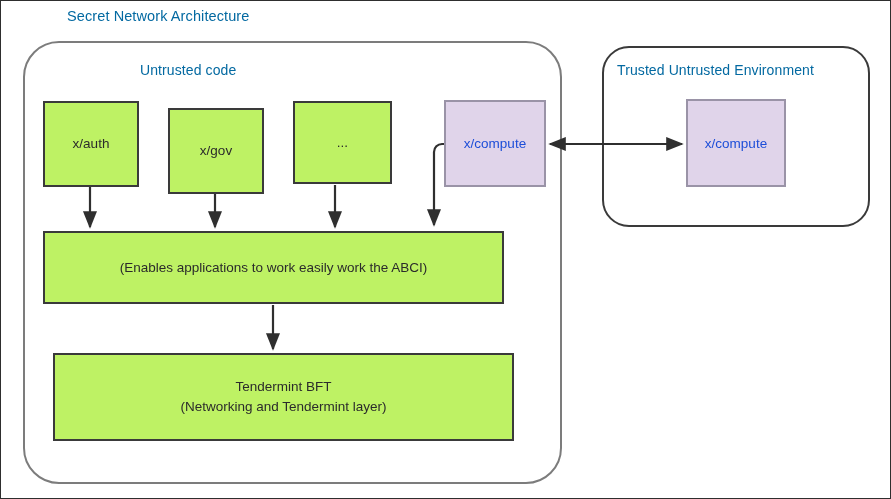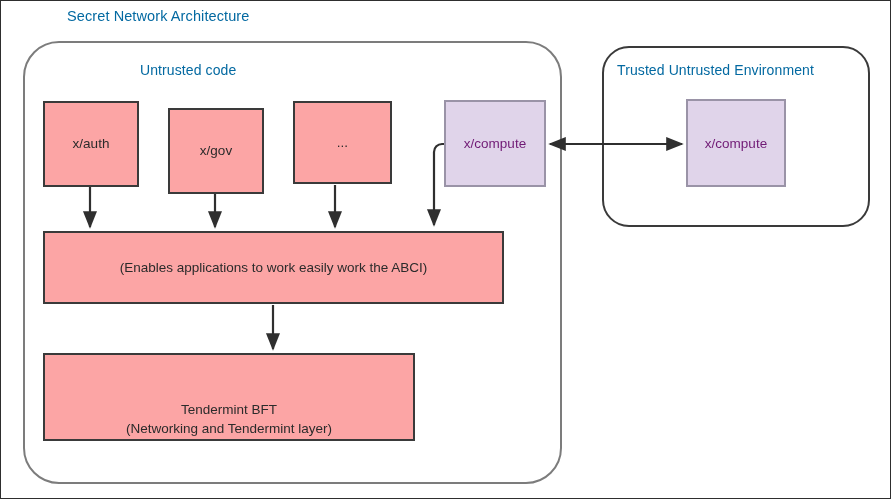--- a/index.html
+++ b/index.html
@@ -43,21 +43,21 @@
     font-size: 14px;
   }
   #tee-label {
     left: 616px;
     top: 61px;
     font-size: 14px;
   }
   .node-box {
     position: absolute;
     box-sizing: border-box;
-    background: #fca5a5;
+    background: #bef264;
     border: 2px solid #3a3a3a;
     display: flex;
     align-items: center;
     justify-content: center;
     text-align: center;
   }
   .node-box .node-text {
     font-size: 13.5px;
     color: #2b2b2b;
     line-height: 1.45;
@@ -66,29 +66,29 @@
     position: absolute;
     box-sizing: border-box;
     background: #e0d4ea;
     border: 2px solid #9a93a7;
     display: flex;
     align-items: center;
     justify-content: center;
   }
   .purple-box .node-text {
     font-size: 13.5px;
-    color: #701a75;
+    color: #1d4ed8;
   }
   #box-auth  { left: 42px;  top: 100px; width: 96px;  height: 86px; }
   #box-gov   { left: 167px; top: 100px; width: 96px;  height: 86px; margin-top: 7px; }
   #box-ellipsis { left: 292px; top: 100px; width: 99px; height: 83px; }
   #box-compute-untrusted { left: 443px; top: 99px; width: 102px; height: 87px; }
   #box-compute-tee { left: 685px; top: 98px; width: 100px; height: 88px; }
   #box-cosmos-sdk { left: 42px; top: 230px; width: 461px; height: 73px; }
-  #box-tendermint { left: 42px; top: 352px; width: 372px; height: 88px; align-items: flex-end; }
+  #box-tendermint { left: 52px; top: 352px; width: 461px; height: 88px; }
   .sub-line { display: block; }
 </style>
 </head>
 <body>
 
 <div id="canvas">
 
   <svg id="svg-layer" viewBox="0 0 891 499" xmlns="http://www.w3.org/2000/svg">
     <defs>
       <marker id="arrow-end" markerWidth="9" markerHeight="9" refX="7.2" refY="3.2" orient="auto" markerUnits="strokeWidth">

